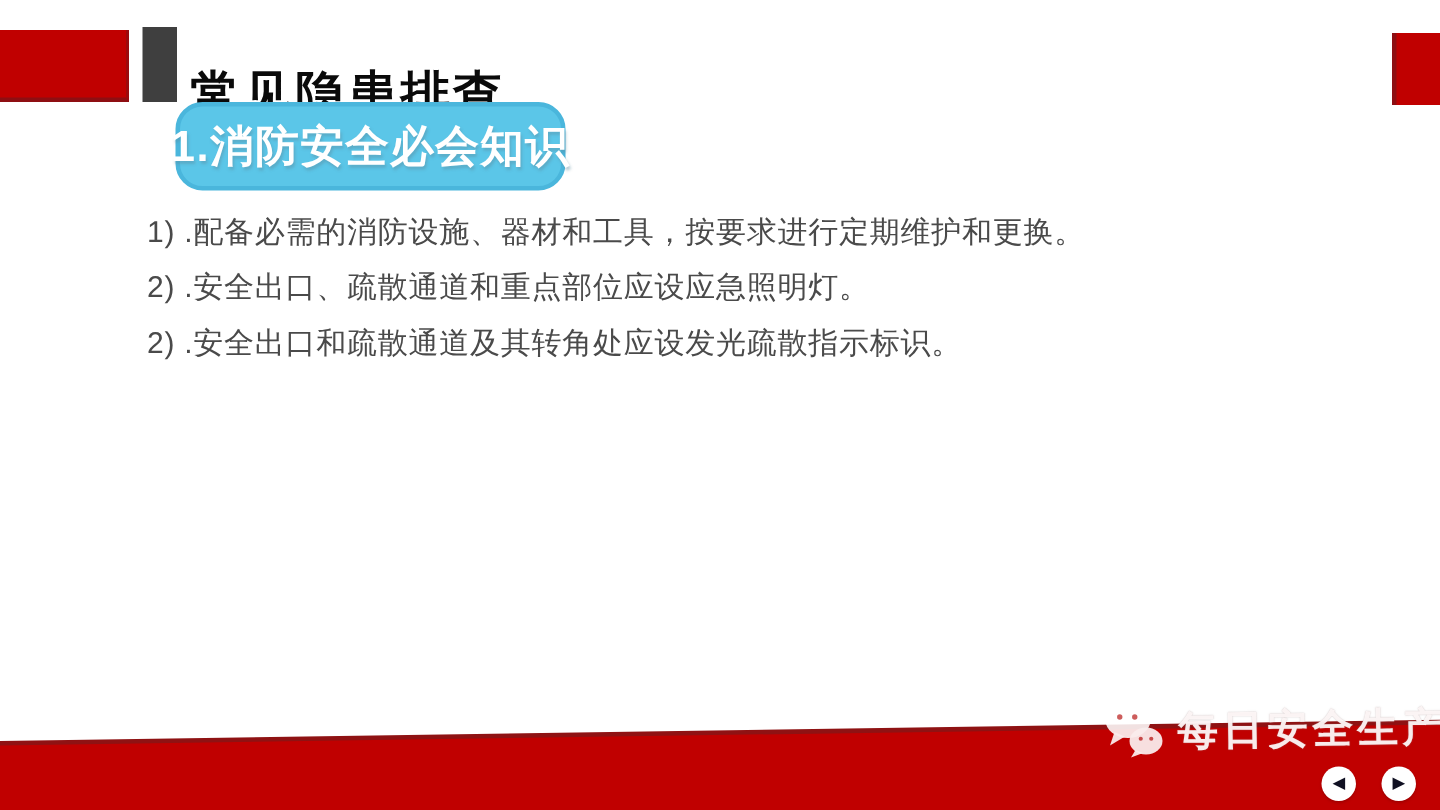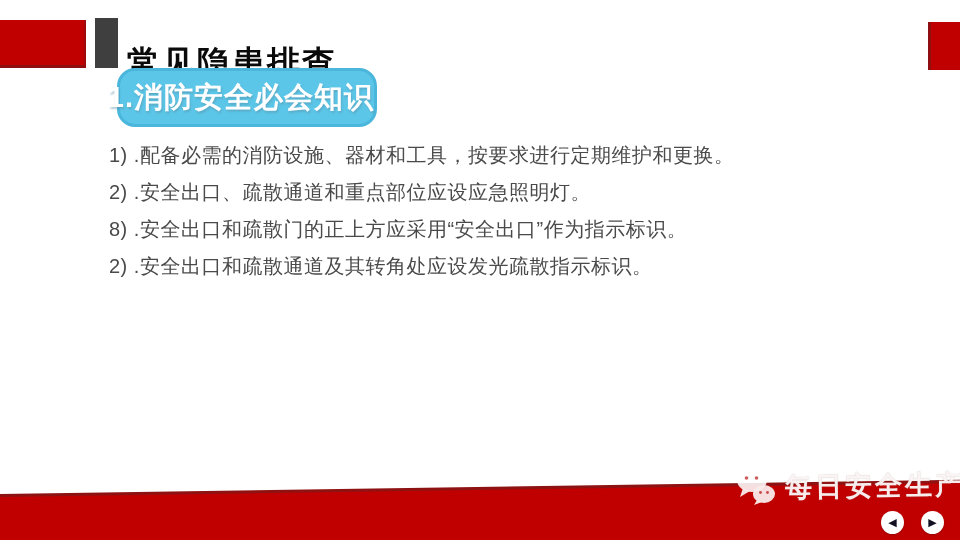--- a/index.html
+++ b/index.html
@@ -21,28 +21,28 @@
     background:#c00000;border-left:3px solid #8e0e12;box-sizing:border-box;
   }
   .title{
     position:absolute;left:127px;top:22px;height:46px;line-height:46px;
     font-size:33px;font-weight:900;color:#0a0a0a;letter-spacing:2px;white-space:nowrap;margin-top:18px;
   }
   
   .badge{
     position:absolute;left:117px;top:68px;width:260px;height:59px;
     background:#5bc6e8;border:3px solid #4ab6dc;border-radius:18px;box-sizing:border-box;
-    display:flex;align-items:center;justify-content:flex-end;
+    display:flex;align-items:center;justify-content:center;
   }
   .badge span{
     color:#ffffff;font-size:29px;font-weight:bold;letter-spacing:1px;
     text-shadow:1px 2px 2px rgba(90,140,160,0.45);white-space:nowrap;
   }
   
-  .list{position:absolute;left:109px;top:137px;width:800px;}
+  .list{position:absolute;left:98px;top:137px;width:800px;}
   .list .row{
     height:37px;line-height:37px;font-size:20px;color:#4a4a4a;
     letter-spacing:0.5px;white-space:nowrap;
   }
   
   .band-edge{
     position:absolute;left:-4px;top:494px;width:102%;height:5px;background:#8f1213;
     transform:rotate(-0.84deg);transform-origin:left center;
   }
   .band{
@@ -79,21 +79,20 @@
 
   <div class="title">常见隐患排查</div>
 
   <div class="badge">
     <span>1.消防安全必会知识</span>
   </div>
 
   <div class="list">
     <div class="row">1) .配备必需的消防设施、器材和工具，按要求进行定期维护和更换。</div>
     <div class="row">2) .安全出口、疏散通道和重点部位应设应急照明灯。</div>
-    <div class="row">8) .安全出口和疏散门的正上方应采用“安全出口”作为指示标识。</div>
     <div class="row">2) .安全出口和疏散通道及其转角处应设发光疏散指示标识。</div>
   </div>
 
   <div class="band-edge"></div>
   <div class="band"></div>
 
   <div class="watermark">
     <svg class="wm-icon" viewBox="0 0 46 40" xmlns="http://www.w3.org/2000/svg">
       <ellipse cx="19" cy="14" rx="15" ry="12" fill="#ffffff" fill-opacity="0.95"></ellipse>
       <path d="M10 22 L7 31 L17 25 Z" fill="#ffffff" fill-opacity="0.95"></path>

